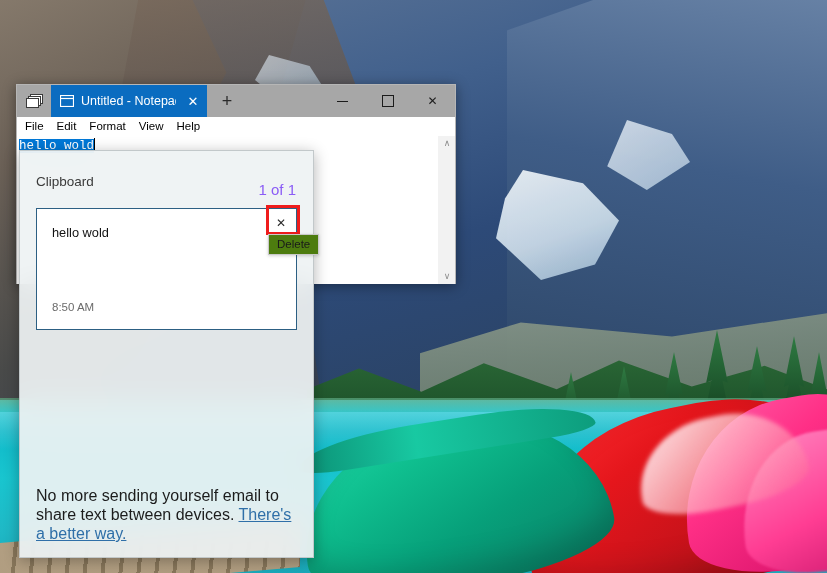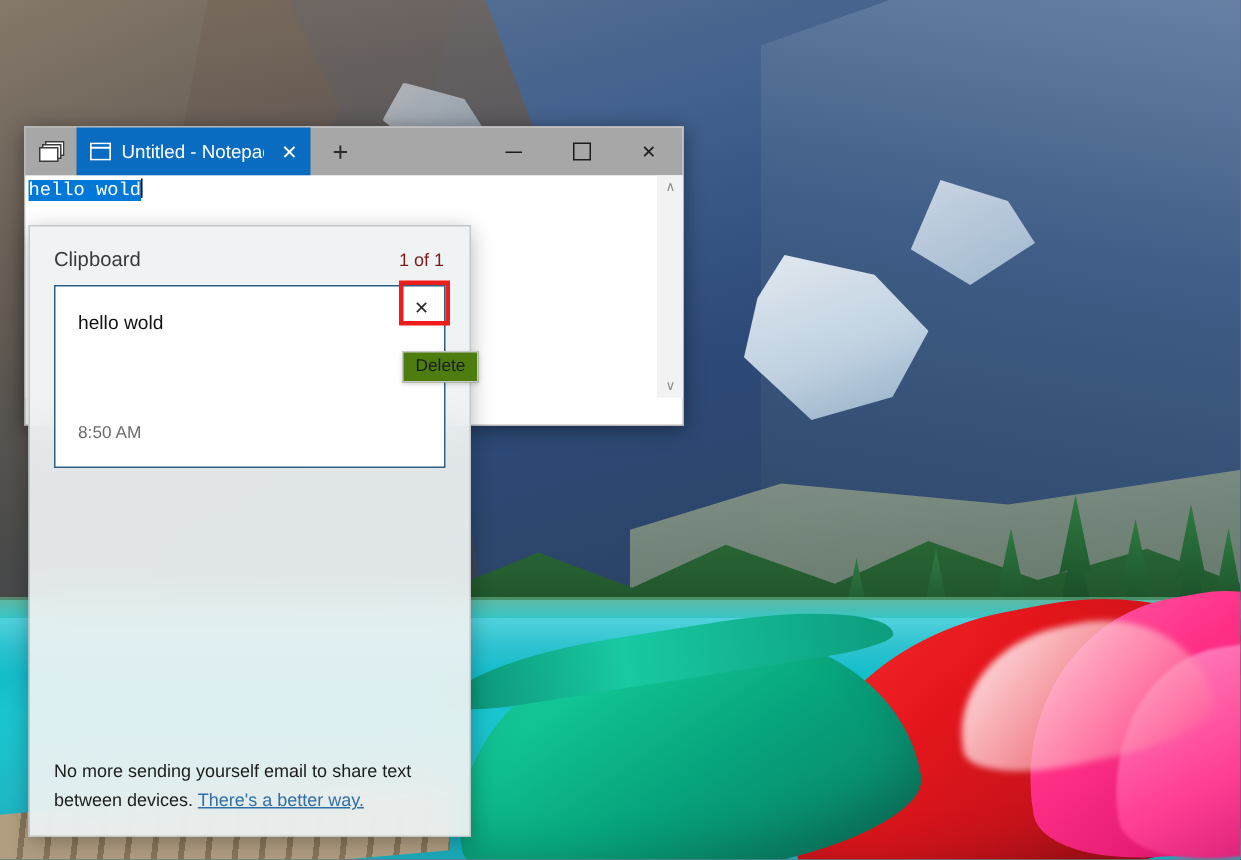--- a/index.html
+++ b/index.html
@@ -272,21 +272,21 @@
     border: 1px solid rgba(190,196,198,0.9);
     box-sizing: border-box;
     display: flex; flex-direction: column;
     backdrop-filter: blur(14px);
   }
   .cb-head {
     display: flex; align-items: center; justify-content: space-between;
     padding: 14px 17px 10px 16px;
   }
   .cb-title { font-size: 13.5px; color: #3a3a3a; }
-  .cb-count { font-size: 12px; color: #7f1d1d; }
+  .cb-count { font-size: 15px; color: #8b5cf6; margin-top: 16px; }
 
   .cb-body { flex: 1 1 auto; padding: 0 16px; position: relative; }
 
   .cb-card {
     position: relative;
     height: 122px;
     background: #ffffff;
     border: 1px solid #2c5f83;
     box-sizing: border-box;
     padding: 16px 15px 0 15px;
@@ -323,21 +323,21 @@
     white-space: nowrap;
   }
   .mouse-cursor {
     position: absolute;
     left: 274px; top: 239px;
     width: 14px; height: 14px;
   }
 
   .cb-foot {
     padding: 10px 16px 14px 16px;
-    font-size: 12px;
+    font-size: 16px;
     color: #1c1c1c;
     line-height: 19px;
   }
   .cb-foot a {
     color: #2f6fa8;
     text-decoration: underline;
   }
 </style>
 </head>
 <body>
@@ -408,20 +408,27 @@
 
       <div class="wbtn">
         <span class="dash"></span>
       </div>
       <div class="wbtn">
         <span class="sq"></span>
       </div>
       <div class="wbtn">✕</div>
     </div>
 
+    <div class="menubar">
+      <span>File</span>
+      <span>Edit</span>
+      <span>Format</span>
+      <span>View</span>
+      <span>Help</span>
+    </div>
 
     <div class="editor-wrap">
       <div class="editor"><span class="sel">hello wold</span><span class="caret"></span></div>
       <div class="vscroll">
         <span class="arw">∧</span>
         <span class="arw">∨</span>
       </div>
     </div>
   </div>
 

